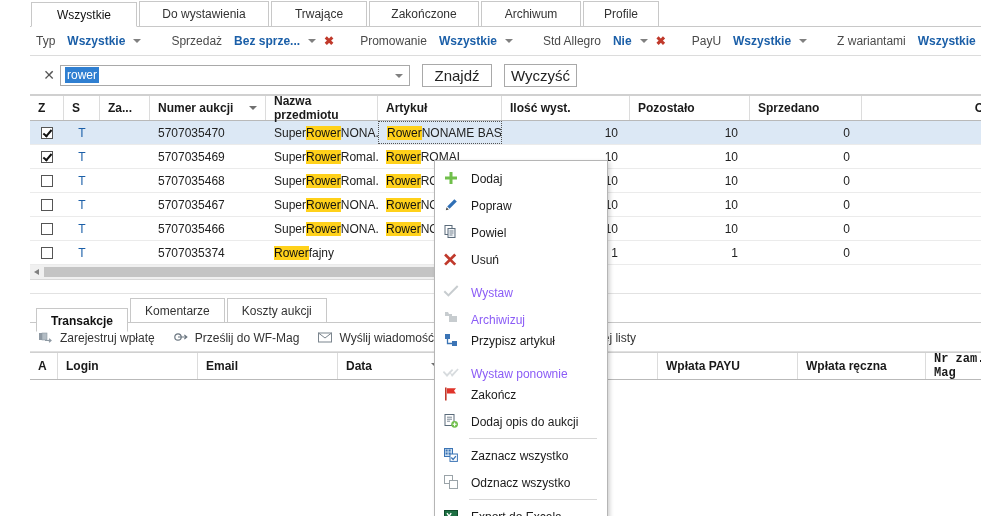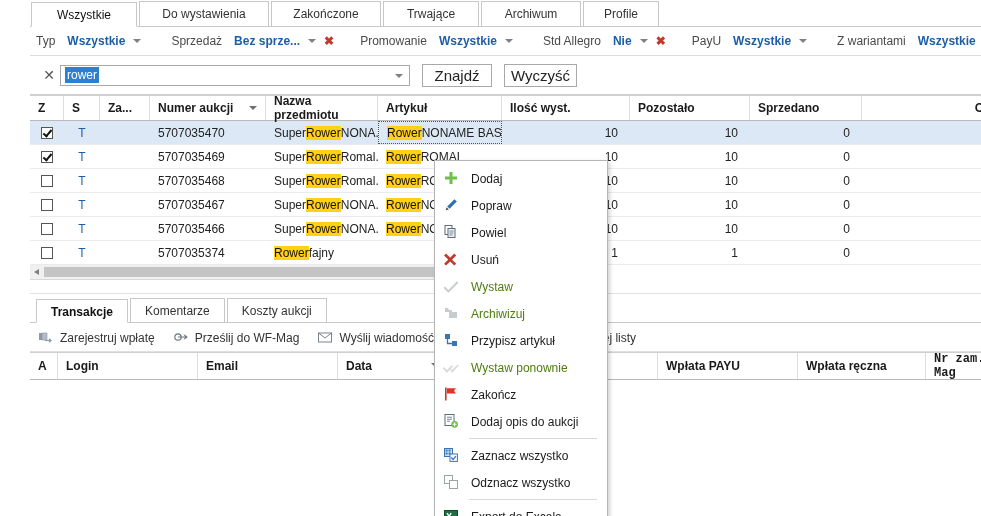--- a/index.html
+++ b/index.html
@@ -95,21 +95,21 @@
     border-top:3px solid transparent;border-bottom:3px solid transparent;
     border-right:5px solid #808080;}
   .gridfill{height:13px;border-bottom:1px solid #e2e2e2;background:#fff;}
 
   
   .btabstrip{display:flex;align-items:flex-end;height:25px;
     border-bottom:1px solid #c8c8c8;background:#fff;padding-left:6px;margin-top:3px;}
   .btab{height:24px;line-height:24px;padding:0 14px;border:1px solid #c8c8c8;
     border-bottom:none;background:#fff;font-size:12px;color:#333;margin-right:2px;
     box-sizing:border-box;}
-  .btab.active{font-weight:bold;color:#111;position:relative;top:1px;
+  .btab.active{font-weight:bold;color:#111;position:relative;top:10px;
     border-bottom:1px solid #fff;}
 
   .btoolbar{display:flex;align-items:center;height:28px;background:#fff;
     padding:0 8px;border-bottom:1px solid #e0e0e0;}
   .tbitem{display:flex;align-items:flex-end;margin-right:18px;color:#333;
     font-size:12px;white-space:nowrap;cursor:pointer;}
   .tbicon{width:16px;height:16px;margin-right:6px;display:inline-block;
     position:relative;flex:0 0 16px;}
 
   .bhead{display:flex;height:26px;background:#fff;
@@ -121,35 +121,35 @@
   .b-data{width:110px;} .b-idt{width:120px;} .b-sp{width:90px;}
   .b-payu{width:140px;} .b-reczna{width:128px;} .b-nr{width:85px;font-family:Liberation Mono, monospace;}
   .bbody{height:118px;background:#fff;}
 
   
   .ctxmenu{position:absolute;left:434px;top:160px;width:172px;
     background:#fff;border:1px solid #b5b5b5;
     box-shadow:2px 2px 4px rgba(0,0,0,.18);padding:4px 0;z-index:50;}
   .mi{display:flex;align-items:center;height:27px;padding-left:8px;
     font-size:12px;color:#1a1a1a;cursor:pointer;position:relative;}
-  .mi.disabled{color:#4d7c0f;cursor:default;}
+  .mi.disabled{color:#8b5cf6;cursor:default;align-items:flex-end;}
   .mi .mtext{margin-left:10px;}
   .micon{width:18px;height:18px;flex:0 0 18px;position:relative;display:inline-block;}
   .msep{height:1px;background:#d8d8d8;margin:3px 10px 3px 34px;}
 </style>
 </head>
 <body>
 
 <div class="app">
 
   <div class="tabstrip" id="topTabs">
       <div class="tab w1 active"><span>Wszystkie</span></div>
       <div class="tab w2"><span>Do wystawienia</span></div>
+      <div class="tab w3"><span>Trwające</span></div>
       <div class="tab w4"><span>Zakończone</span></div>
-      <div class="tab w3"><span>Trwające</span></div>
       <div class="tab w5"><span>Archiwum</span></div>
       <div class="tab w6"><span>Profile</span></div>
     </div>
 
   <div class="filterbar" id="filterBar">
       <div class="fgroup">
         <span class="flabel">Typ</span>
         <span class="fval">Wszystkie</span>
         <span class="caret"></span>
         <span class="sp"></span>

